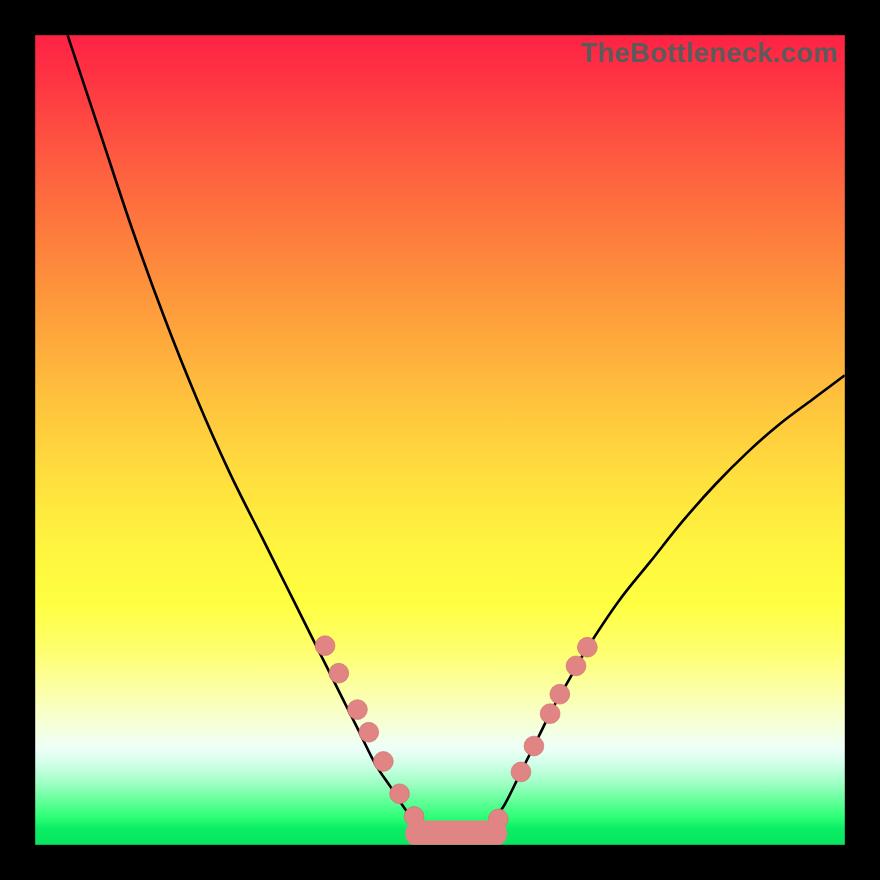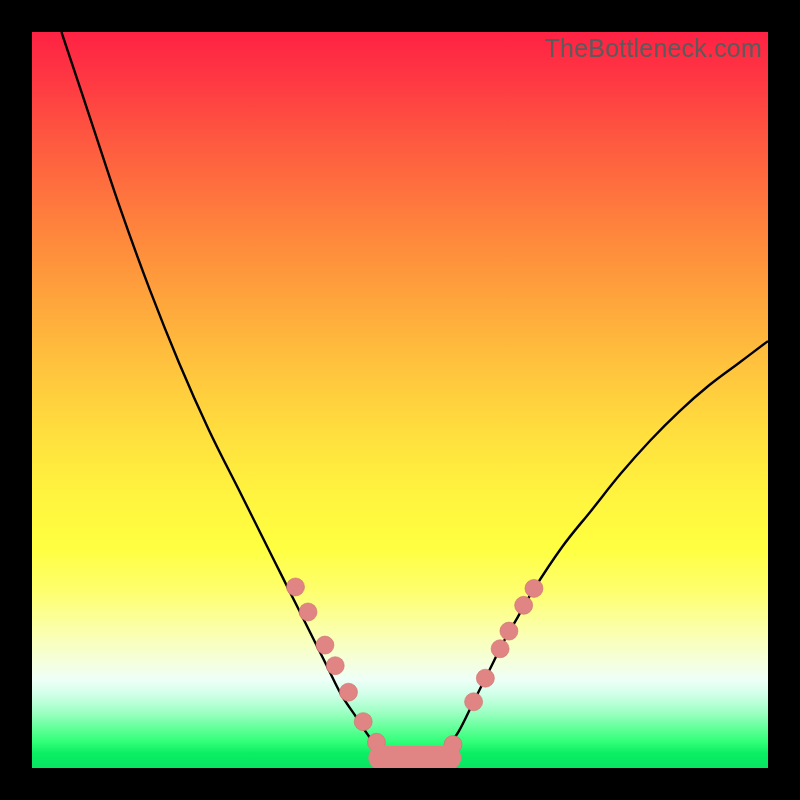--- a/index.html
+++ b/index.html
@@ -45,21 +45,21 @@
       #0aee64 98%,
       #09e561 100%
     );
   }
   .watermark {
     position: absolute;
     top: 2px;
     right: 6px;
     color: #5b5b5b;
     font-size: 25px;
-    font-weight: 400;
+    font-weight: 700;
     letter-spacing: 0.2px;
     user-select: none;
   }
   svg.curve {
     position: absolute;
     left: 0;
     top: 0;
     width: 736px;
     height: 736px;
   }

